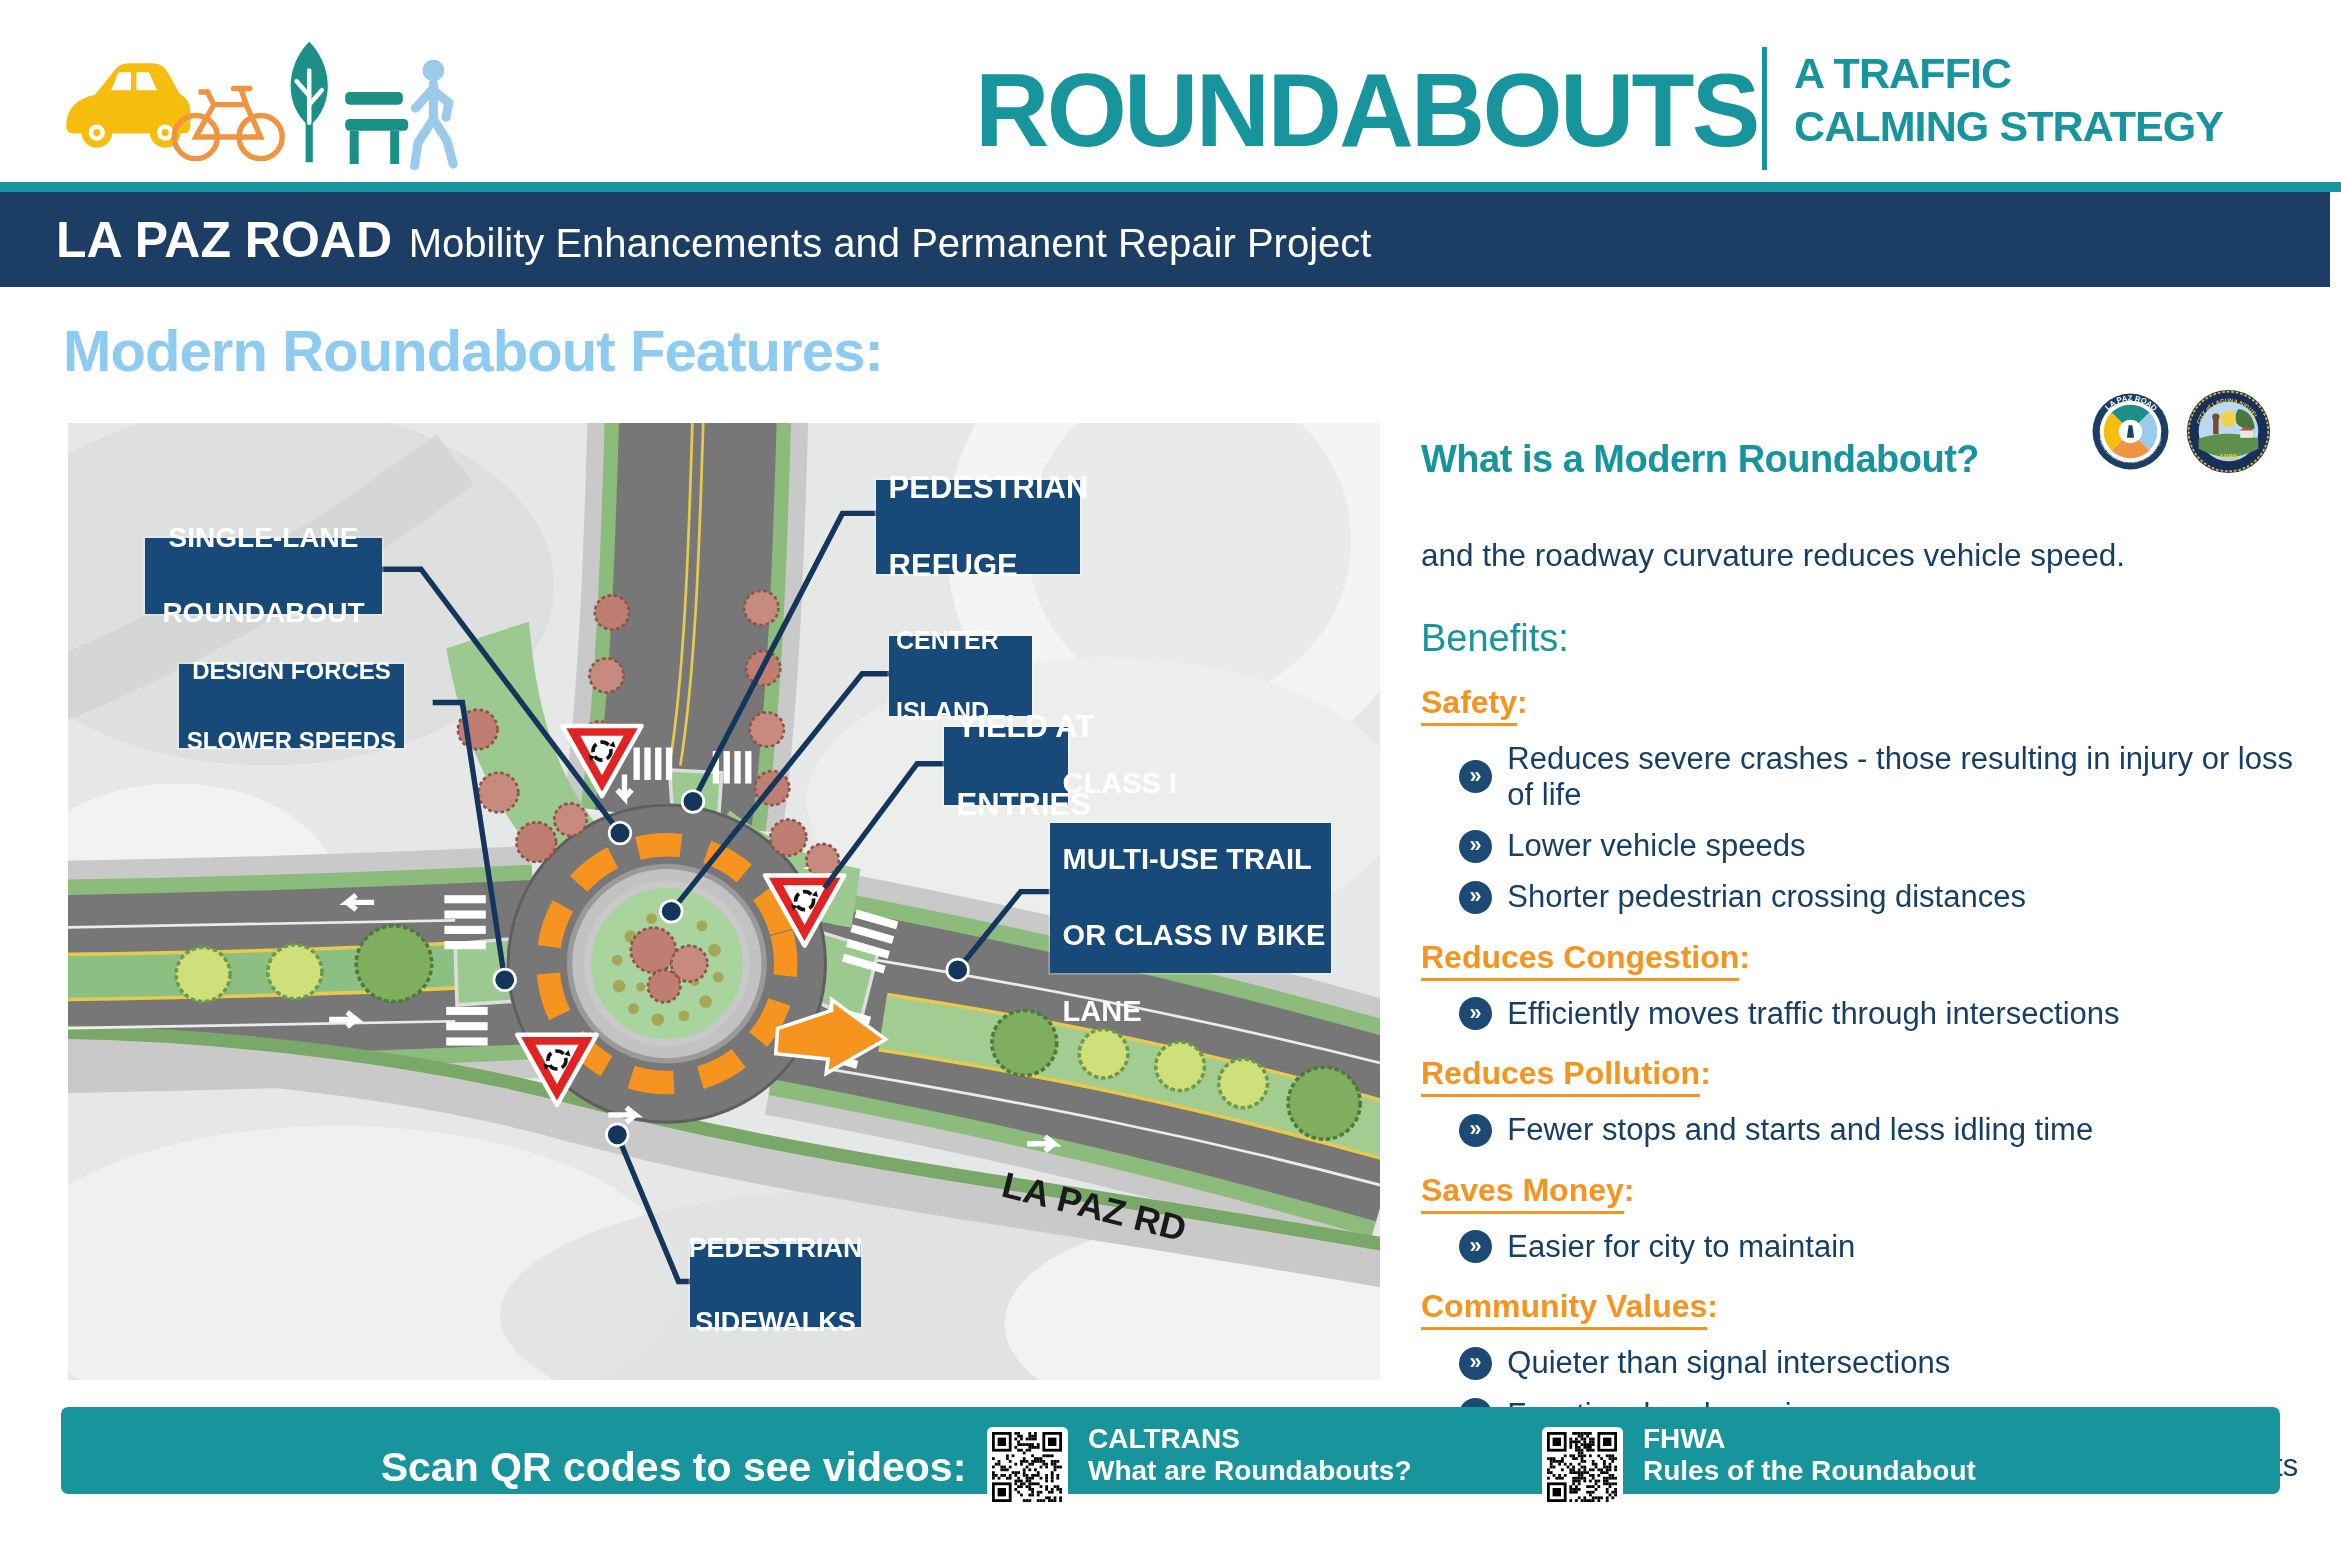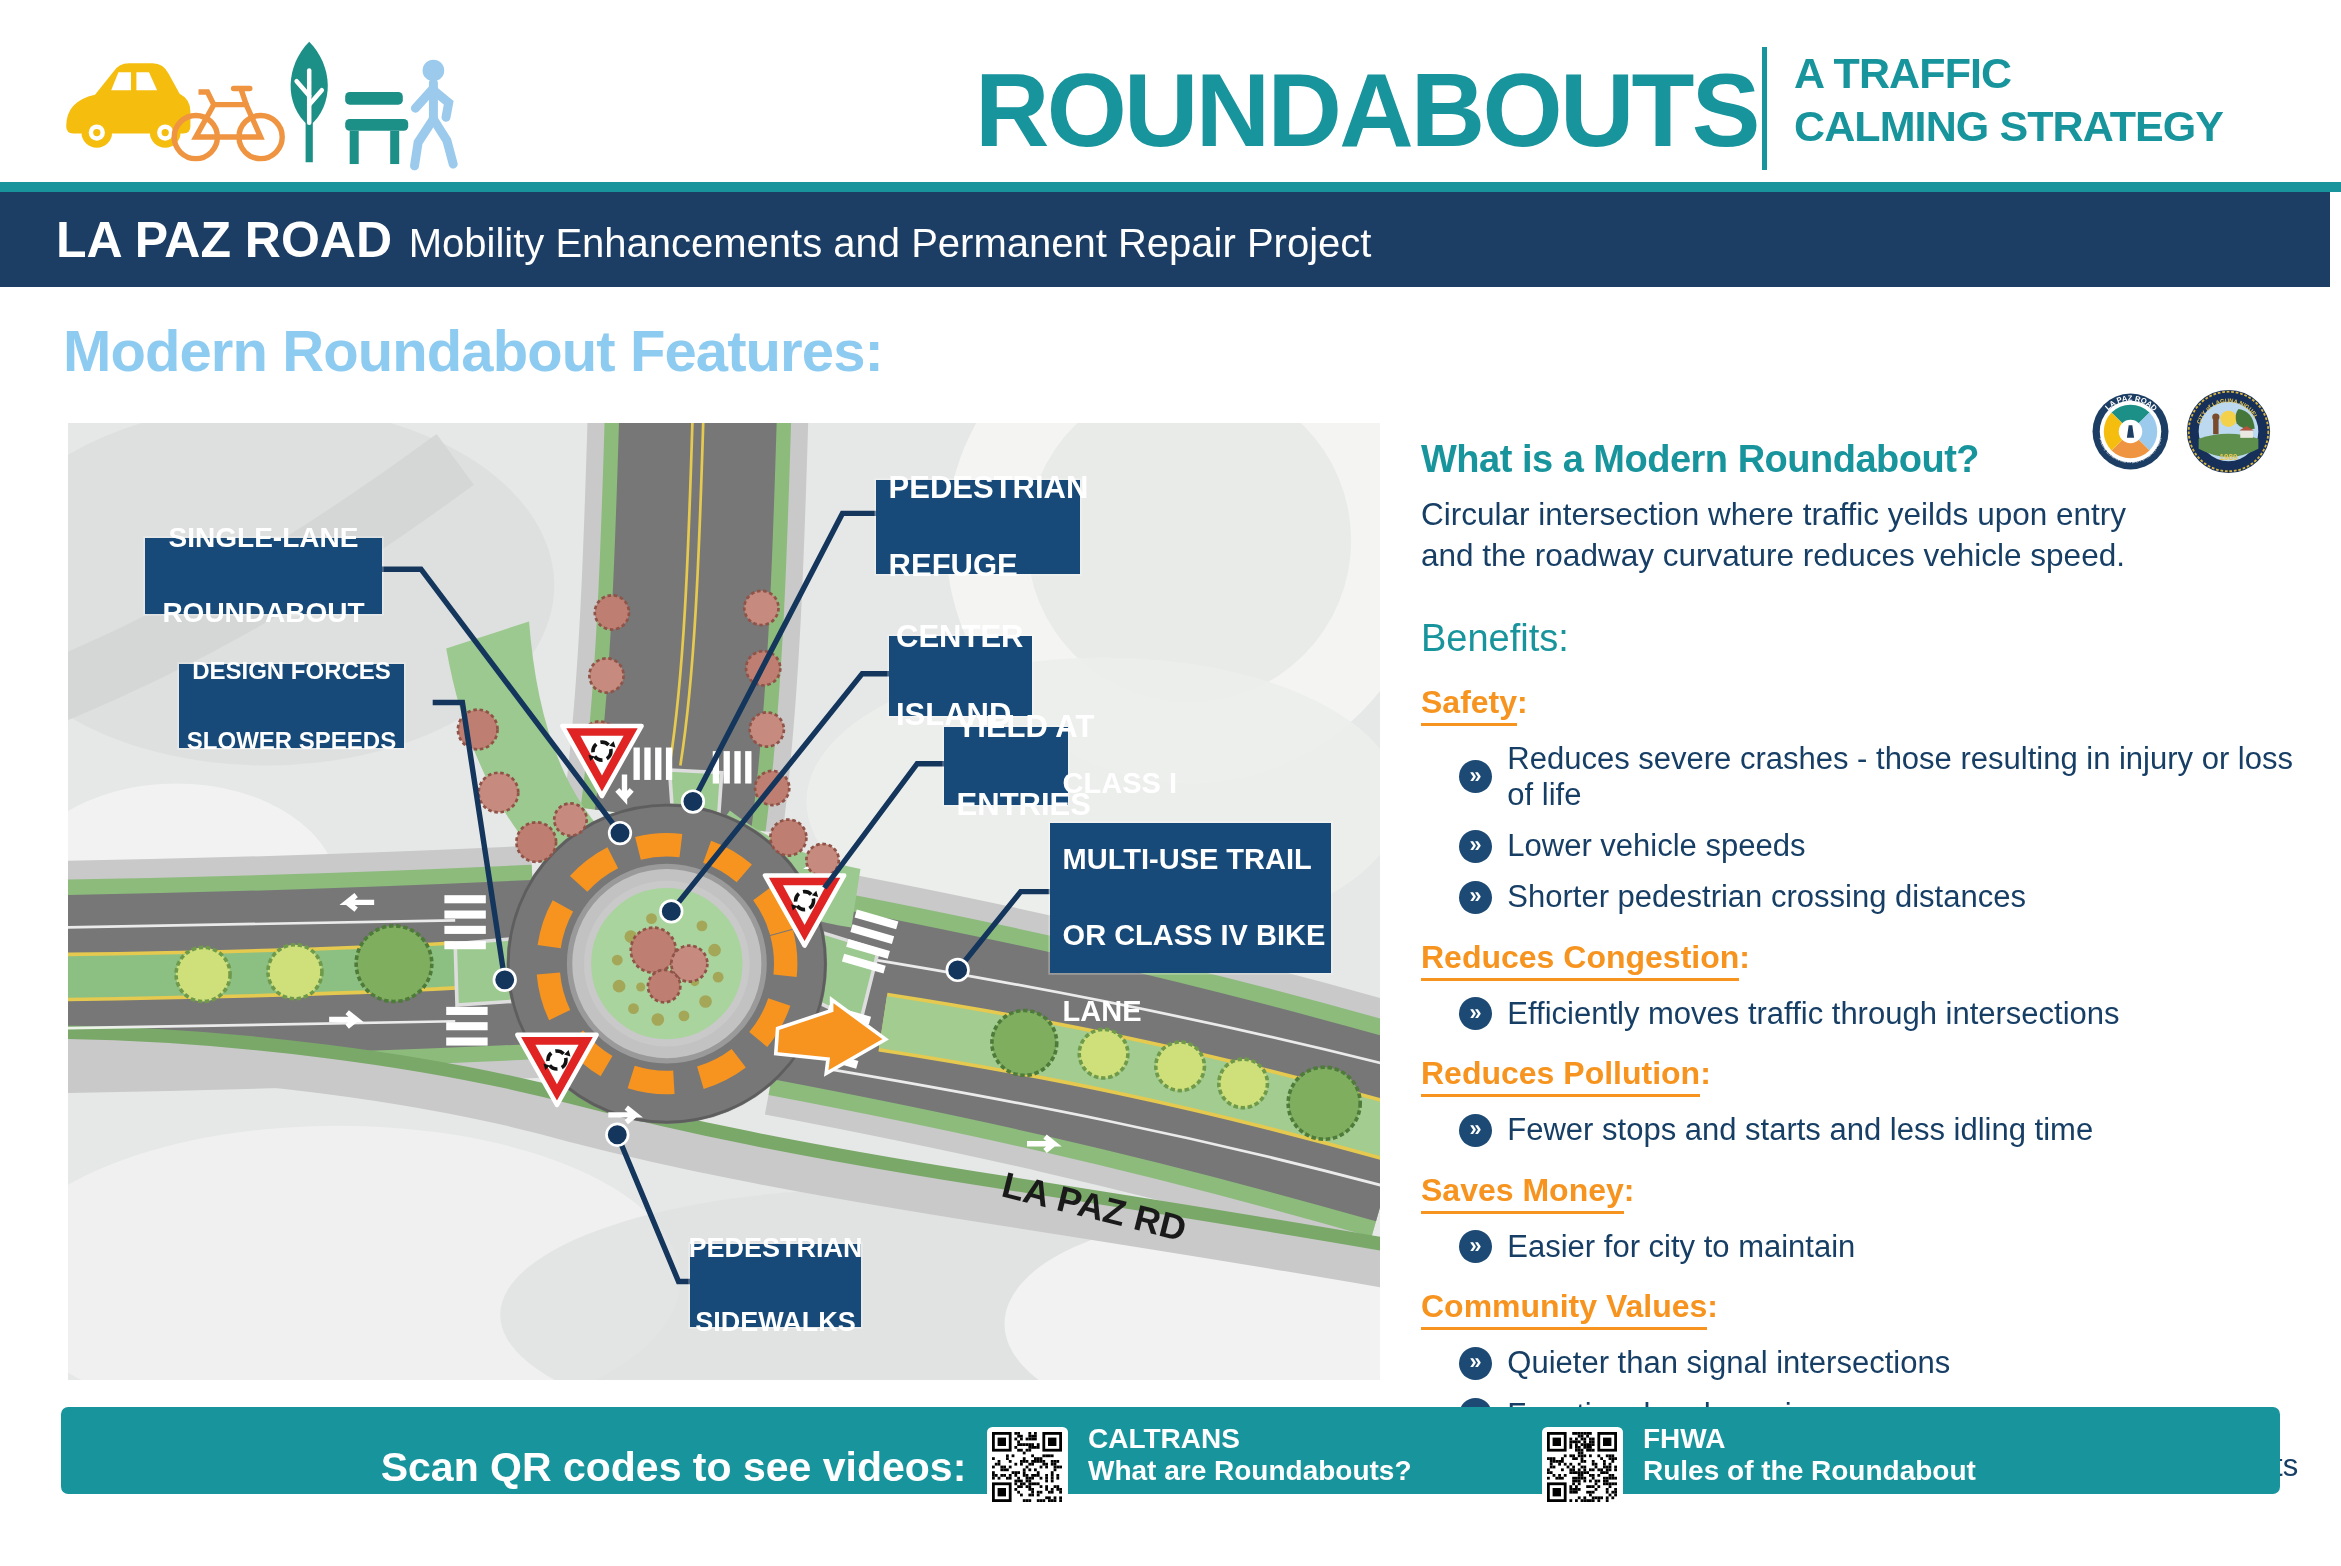--- a/index.html
+++ b/index.html
@@ -364,21 +364,21 @@
         <span>ROUNDABOUT</span>
     </div>
     <div class="callout center" style="left:111px;top:241px;width:225px;height:84px;font-size:24px;">
       <span>DESIGN FORCES</span>
         <span>SLOWER SPEEDS</span>
     </div>
     <div class="callout" style="left:808px;top:57px;width:204px;height:94px;font-size:31px;">
       <span>PEDESTRIAN</span>
         <span>REFUGE</span>
     </div>
-    <div class="callout" style="left:821px;top:213px;width:143px;height:80px;font-size:31px;padding-left:7px;">
+    <div class="callout" style="left:821px;top:213px;width:143px;height:80px;font-size:25px;padding-left:7px;">
       <span>CENTER</span>
         <span>ISLAND</span>
     </div>
     <div class="callout" style="left:876px;top:304px;width:124px;height:78px;font-size:31px;">
       <span>YIELD AT</span>
         <span>ENTRIES</span>
     </div>
     <div class="callout" style="left:982px;top:400px;width:281px;height:150px;font-size:29px;">
       <span>CLASS I</span>
         <span>MULTI-USE TRAIL</span>
@@ -387,21 +387,21 @@
     </div>
     <div class="callout center" style="left:622px;top:821px;width:171px;height:83px;font-size:27px;">
       <span>PEDESTRIAN</span>
         <span>SIDEWALKS</span>
     </div>
   </div>
 
   <div id="info">
     <div class="q-head">What is a Modern Roundabout?</div>
     <div class="q-body">
-      <span>Circular intersection where traffic yeilds upon entry</span><br>
+      <br>
       <span>and the roadway curvature reduces vehicle speed.</span>
     </div>
     <div class="benefits-head">Benefits:</div>
     <div>
         <div class="b-group"><span class="g-title">Safety</span><span class="g-colon">:</span><div class="b-item">
             <span class="chev">»</span>
             <span class="b-text">Reduces severe crashes - those resulting in injury or loss of life</span>
           </div><div class="b-item">
             <span class="chev">»</span>
             <span class="b-text">Lower vehicle speeds</span>

